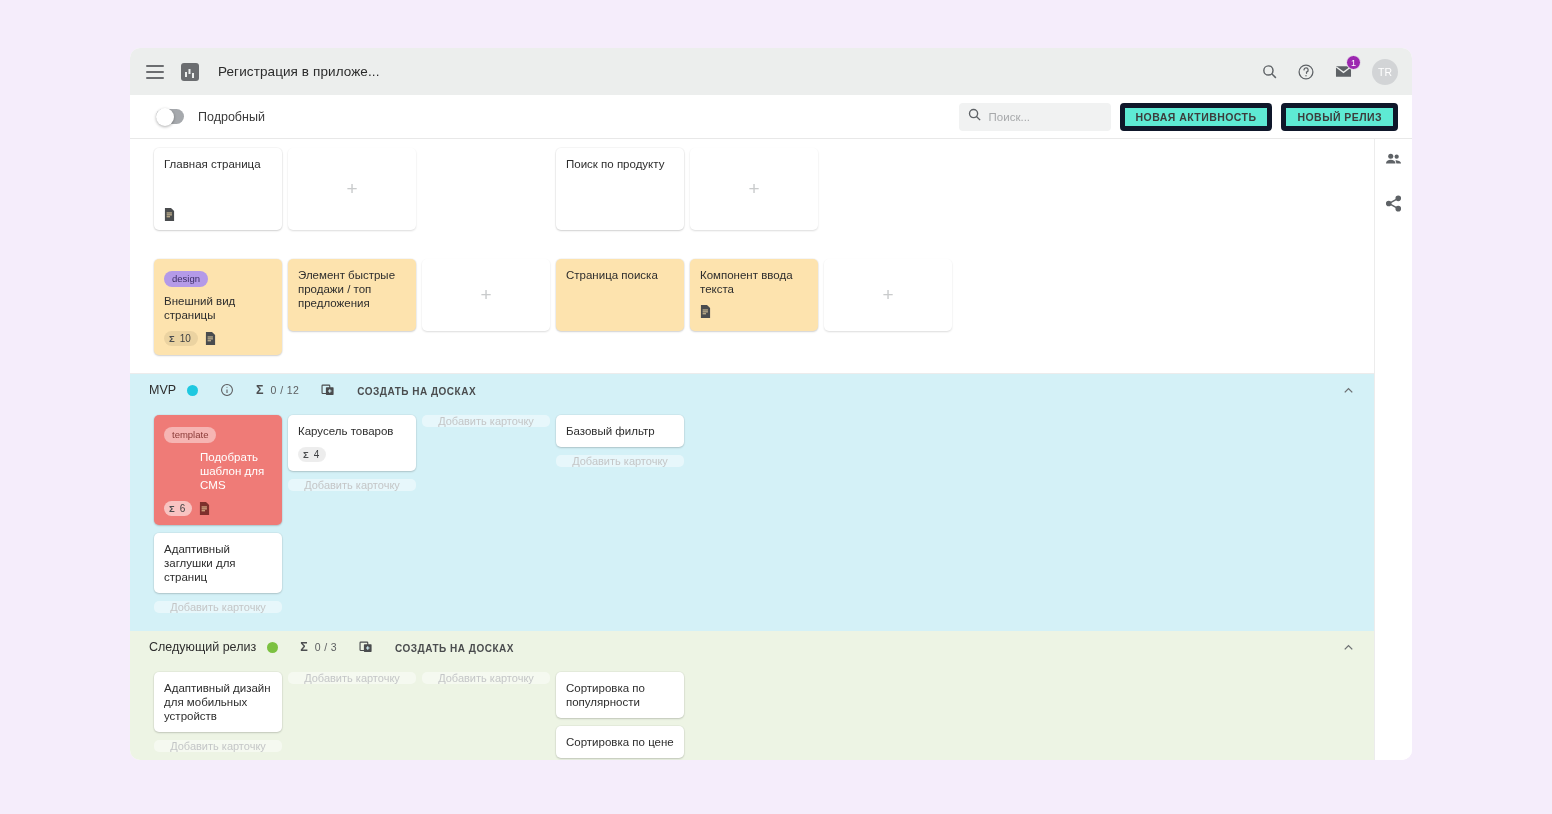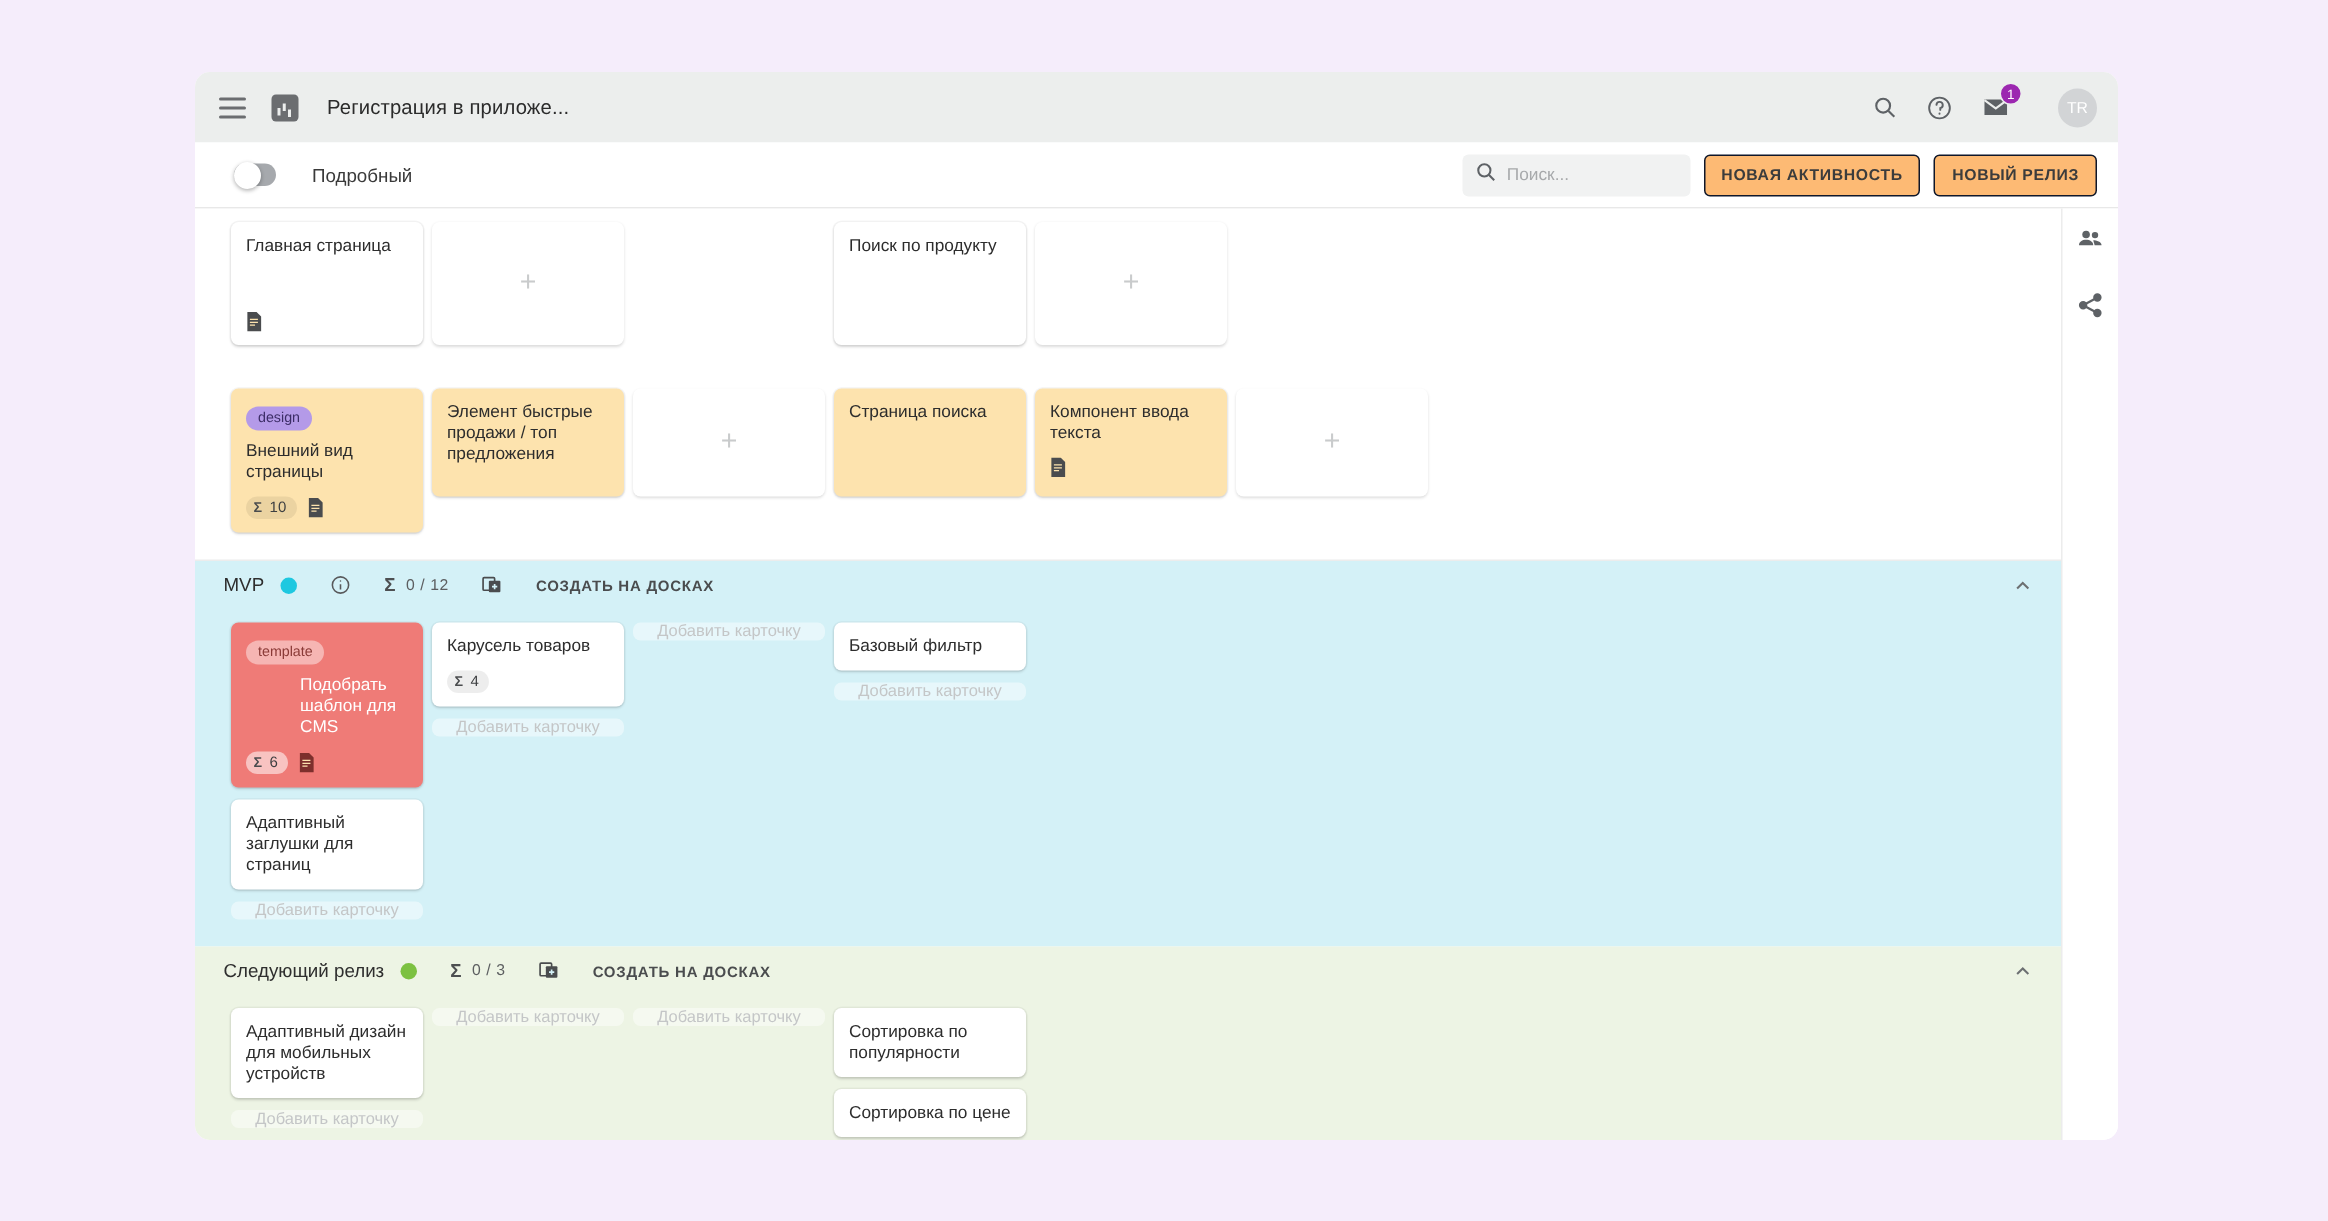--- a/index.html
+++ b/index.html
@@ -78,21 +78,21 @@
     font-size: 9px;
     display: flex; align-items: center; justify-content: center;
     border: 1.5px solid #eceeed;
   }
   .avatar {
     width: 26px; height: 26px; border-radius: 50%;
     background: #d2d4d6;
     color: #ffffff;
     font-size: 10.5px;
     display: flex; align-items: center; justify-content: center;
-    margin-left: 13px;
+    margin-left: 0;
     cursor: pointer;
   }
 
   
   .toolbar {
     height: 44px;
     background: #fff;
     border-bottom: 1px solid #e8e8e8;
     display: flex;
     align-items: center;
@@ -108,42 +108,42 @@
     flex: 0 0 auto;
   }
   .switch .knob {
     position: absolute;
     left: 0px; top: -1.5px;
     width: 18px; height: 18px;
     border-radius: 50%;
     background: #fff;
     box-shadow: 0 1px 3px rgba(0,0,0,.32);
   }
-  .switch-label { margin-left: 24px; font-size: 12.5px; color: #3a3a3a; }
+  .switch-label { margin-left: 14px; font-size: 12.5px; color: #3a3a3a; }
 
   .toolbar-right { margin-left: auto; display: flex; align-items: center; gap: 9px; }
   .search-box {
     width: 152px; height: 28px;
     background: #f1f2f2;
     border-radius: 4px;
     display: flex; align-items: center;
     padding: 0 8px;
     cursor: text;
   }
   .search-box input {
     border: 0; outline: 0; background: transparent;
     font-family: inherit; font-size: 11.5px; color: #333;
     margin-left: 7px; width: 100%;
   }
   .search-box input::placeholder { color: #a7a9ab; }
   .tbtn {
     height: 28px;
     padding: 0 11px;
-    background: #fdba74;
-    border: 1px solid #0f172a;
+    background: #5eead4;
+    border: 5px solid #0f172a;
     border-radius: 4px;
     font-family: inherit;
     font-size: 10.5px;
     font-weight: bold;
     letter-spacing: .45px;
     color: #3c3c3c;
     cursor: pointer;
     white-space: nowrap;
   }
 

